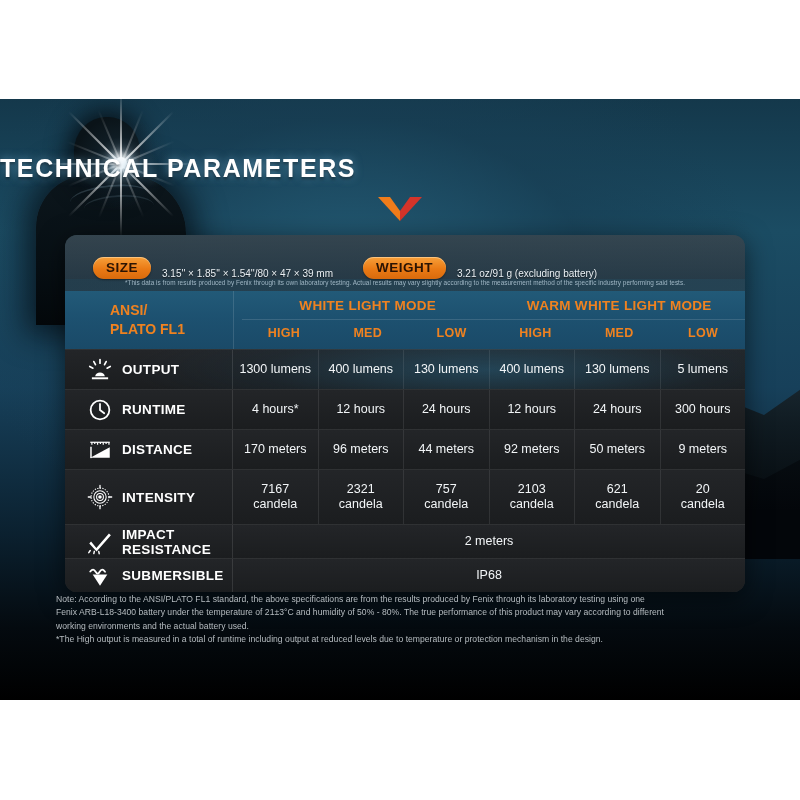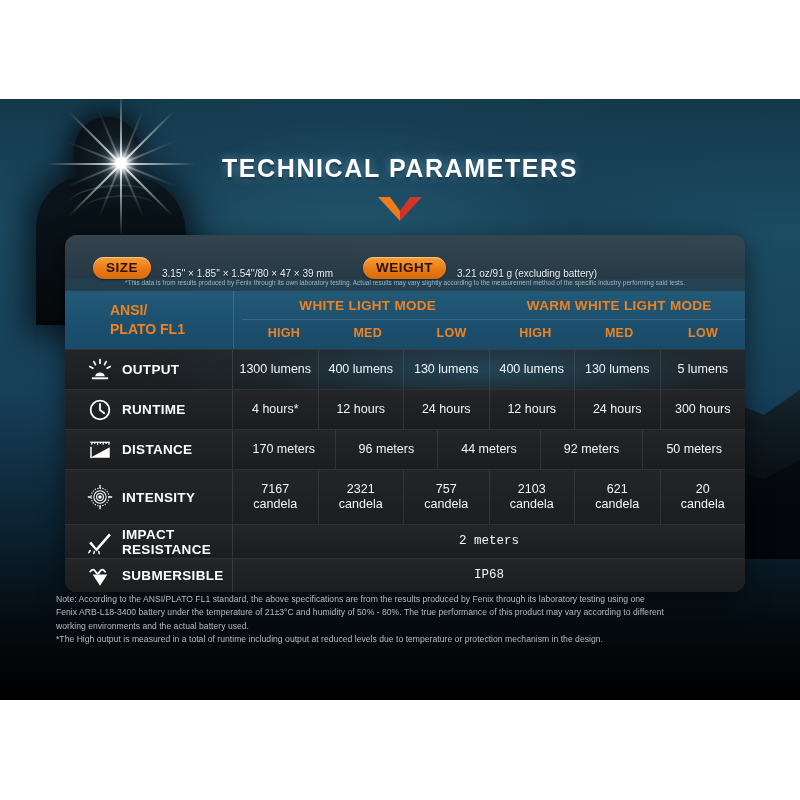--- a/index.html
+++ b/index.html
@@ -124,21 +124,20 @@
     transform-origin: 0 50%;
   }
   .ray.long { width: 74px; height: 2px; }
 
   
   #title {
     position: absolute;
     left: 0;
     top: 55px;
     width: 800px;
-    text-align: center;
     font-size: 25px;
     font-weight: bold;
     letter-spacing: 1.6px;
     color: #ffffff;
     text-shadow: 0 0 10px rgba(120,180,215,0.65), 0 2px 3px rgba(0,0,0,0.6);
   }
   #chevron {
     position: absolute;
     left: 0;
     top: 98px;
@@ -285,21 +284,21 @@
     padding: 12px 2px;
     line-height: 15px;
     box-sizing: border-box;
     border-right: 1px solid rgba(255,255,255,0.09);
   }
   .cell:last-child { border-right: none; }
   .cell.wide {
     flex: 6;
     border-right: none;
   }
-  .row.tall .cell { padding: 9px 2px; font-family: Liberation Mono, monospace; }
+  .row.tall .cell { padding: 9px 2px; }
 
   
   #note {
     position: absolute;
     left: 56px;
     top: 494px;
     width: 690px;
     color: #b6bcc0;
     font-size: 8.6px;
     line-height: 13.4px;
@@ -478,20 +477,23 @@
             </div>
             <div class="cell">
               <div>44 meters</div>
             </div>
             <div class="cell">
               <div>92 meters</div>
             </div>
             <div class="cell">
               <div>50 meters</div>
             </div>
+            <div class="cell">
+              <div>9 meters</div>
+            </div>
           </div>
         </div>
         <div class="row">
           <div class="rlabel">
             <span>
               <svg class="icon" viewBox="0 0 32 32" fill="none" stroke="#fff">
                 <circle cx="16" cy="16" r="11" stroke-width="1.3" stroke-dasharray="1.6 1.6"></circle>
                 <circle cx="16" cy="16" r="7.6" stroke-width="1.3"></circle>
                 <circle cx="16" cy="16" r="4.2" stroke-width="1.3"></circle>
                 <circle cx="16" cy="16" r="2.2" fill="#fff" stroke="none"></circle>

